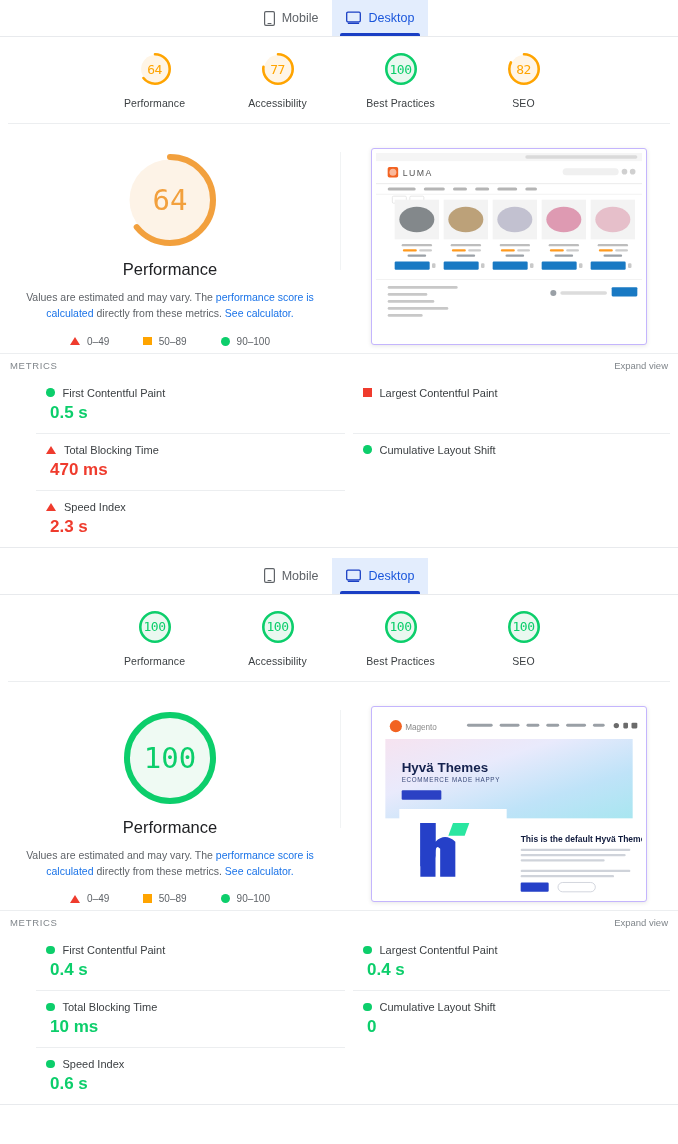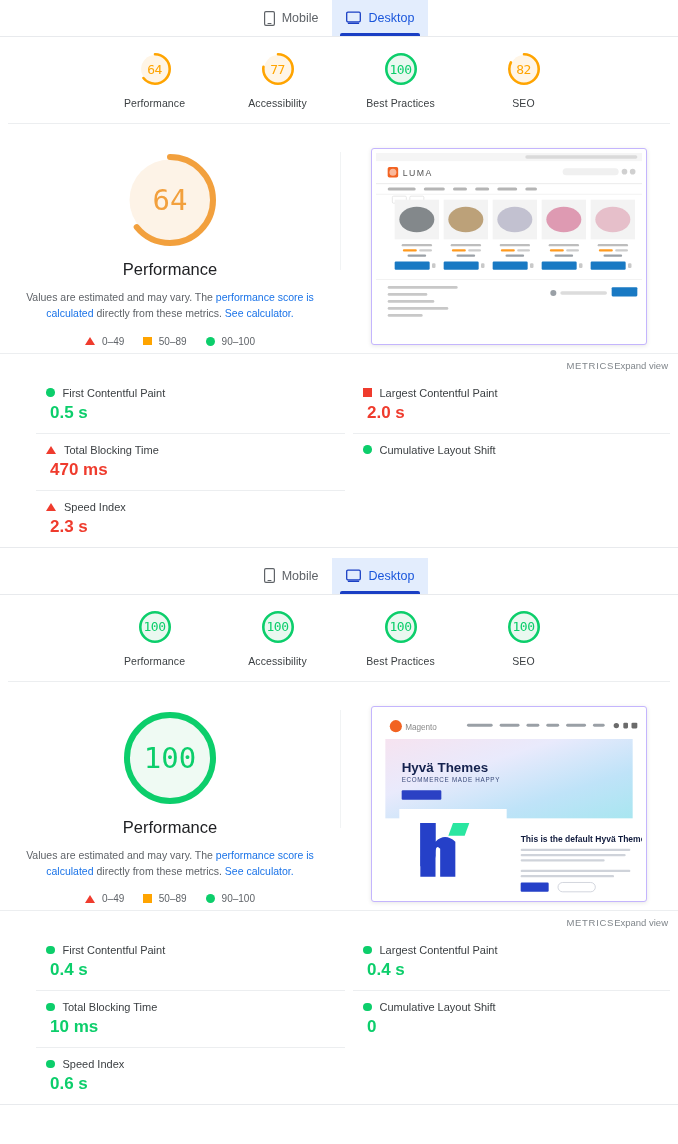--- a/index.html
+++ b/index.html
@@ -98,21 +98,21 @@
     display: flex; justify-content: center;
     padding-top: 2px;
   }
   .hero-title { font-size: 16.5px; color: #202124; margin-top: 14px; font-weight: 400; }
   .hero-desc {
     font-size: 10.5px; color: #5f6368; text-align: center;
     margin-top: 10px; line-height: 1.55; width: 300px;
   }
   .hero-desc a { color: #1a73e8; text-decoration: none; }
   .legend {
-    display: flex; gap: 19px; margin-top: 14px;
+    display: flex; gap: 34px; margin-top: 14px;
     font-size: 10px; color: #5f6368; align-items: center;
   }
   .legend .li { display: flex; align-items: center; gap: 7px; }
   .sw-tri {
     width: 0; height: 0;
     border-left: 5px solid transparent;
     border-right: 5px solid transparent;
     border-bottom: 8.5px solid #ef3b2d;
   }
   .sw-sq { width: 8.5px; height: 8.5px; background: #ffa400; }
@@ -125,21 +125,21 @@
     border: 1px solid #c4b5fd;
     border-radius: 3px;
     box-shadow: 0 1px 4px rgba(0,0,0,.10);
     overflow: hidden;
     padding: 4px;
   }
   .thumb svg { display: block; width: 100%; height: auto; }
 
   
   .metrics-head {
-    display: flex; justify-content: flex-end; align-items: center;
+    display: flex; justify-content: space-between; align-items: center;
     padding: 6px 10px 6px 10px;
     border-top: 1px solid #eceef0;
   }
   .metrics-title {
     font-size: 9.5px; color: #80868b; letter-spacing: .7px;
   }
   .expand-view {
     font-size: 9.5px; color: #80868b; cursor: pointer;
   }
   .metrics-grid {
@@ -341,21 +341,20 @@
               <span class="m-ci" style="background:#0cce6b"></span>
               <span class="metric-name">First Contentful Paint</span>
             </div>
             <div class="metric-val" style="color:#0cce6b">0.5 s</div>
           </div>
           <div class="metric">
             <div class="metric-head">
               <span class="m-sq" style="background:#ef3b2d"></span>
               <span class="metric-name">Largest Contentful Paint</span>
             </div>
-            <div class="metric-val" style="color:#ef3b2d">2.0 s</div>
           </div>
           <div class="metric">
             <div class="metric-head">
               <span class="m-tri" style="border-bottom-color:#ef3b2d"></span>
               <span class="metric-name">Total Blocking Time</span>
             </div>
             <div class="metric-val" style="color:#ef3b2d">470 ms</div>
           </div>
           <div class="metric noborder">
             <div class="metric-head">

